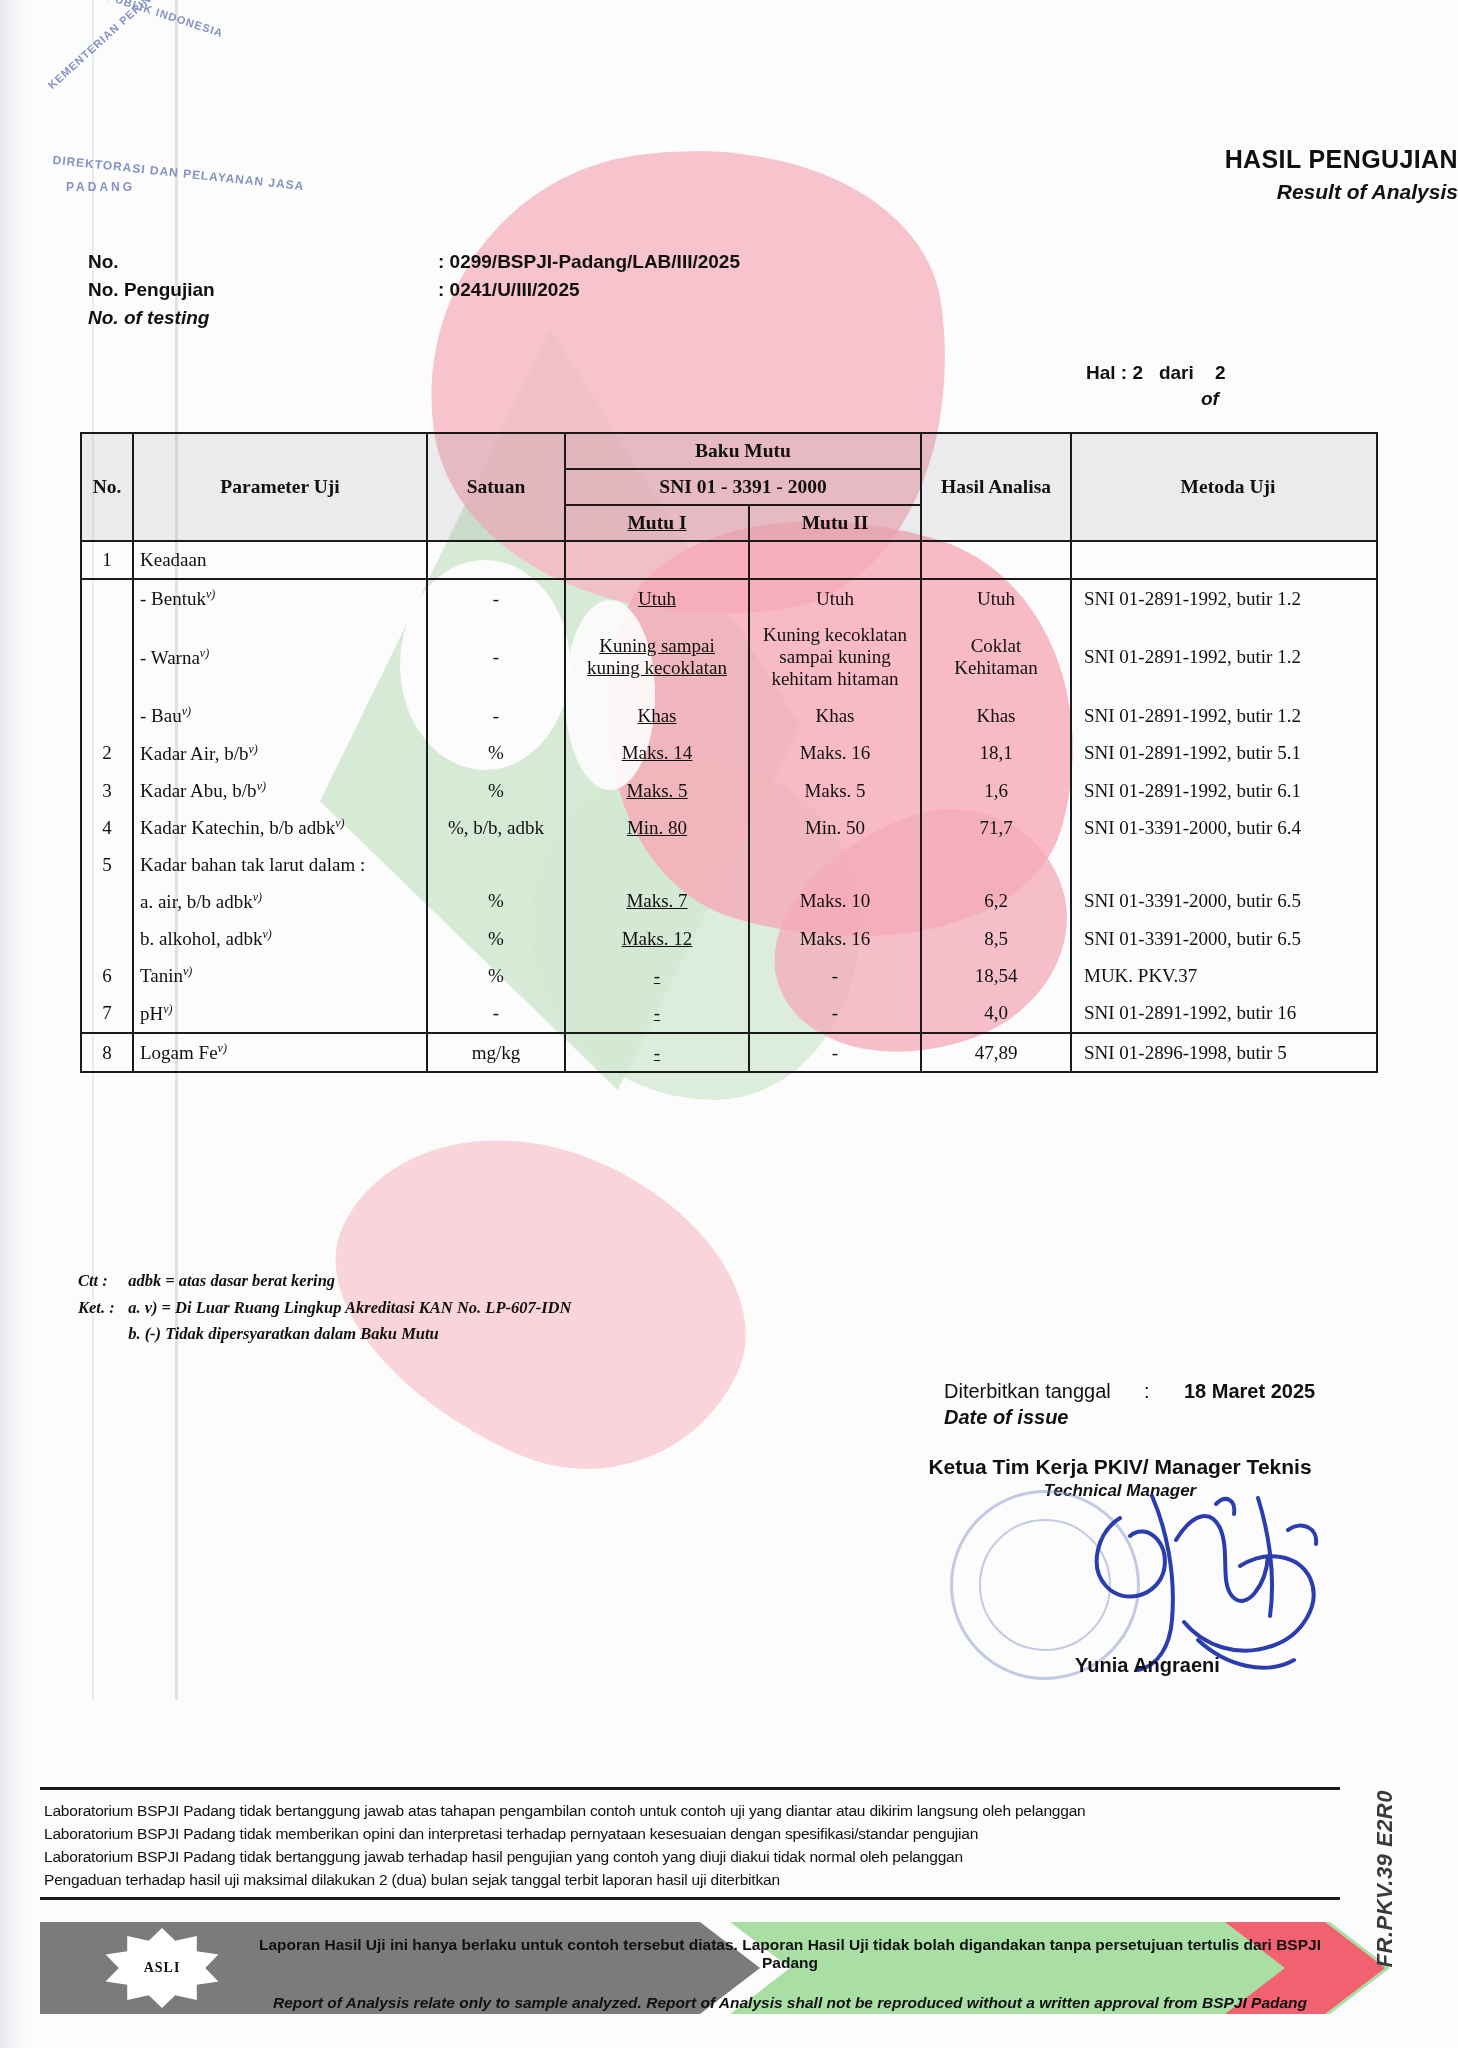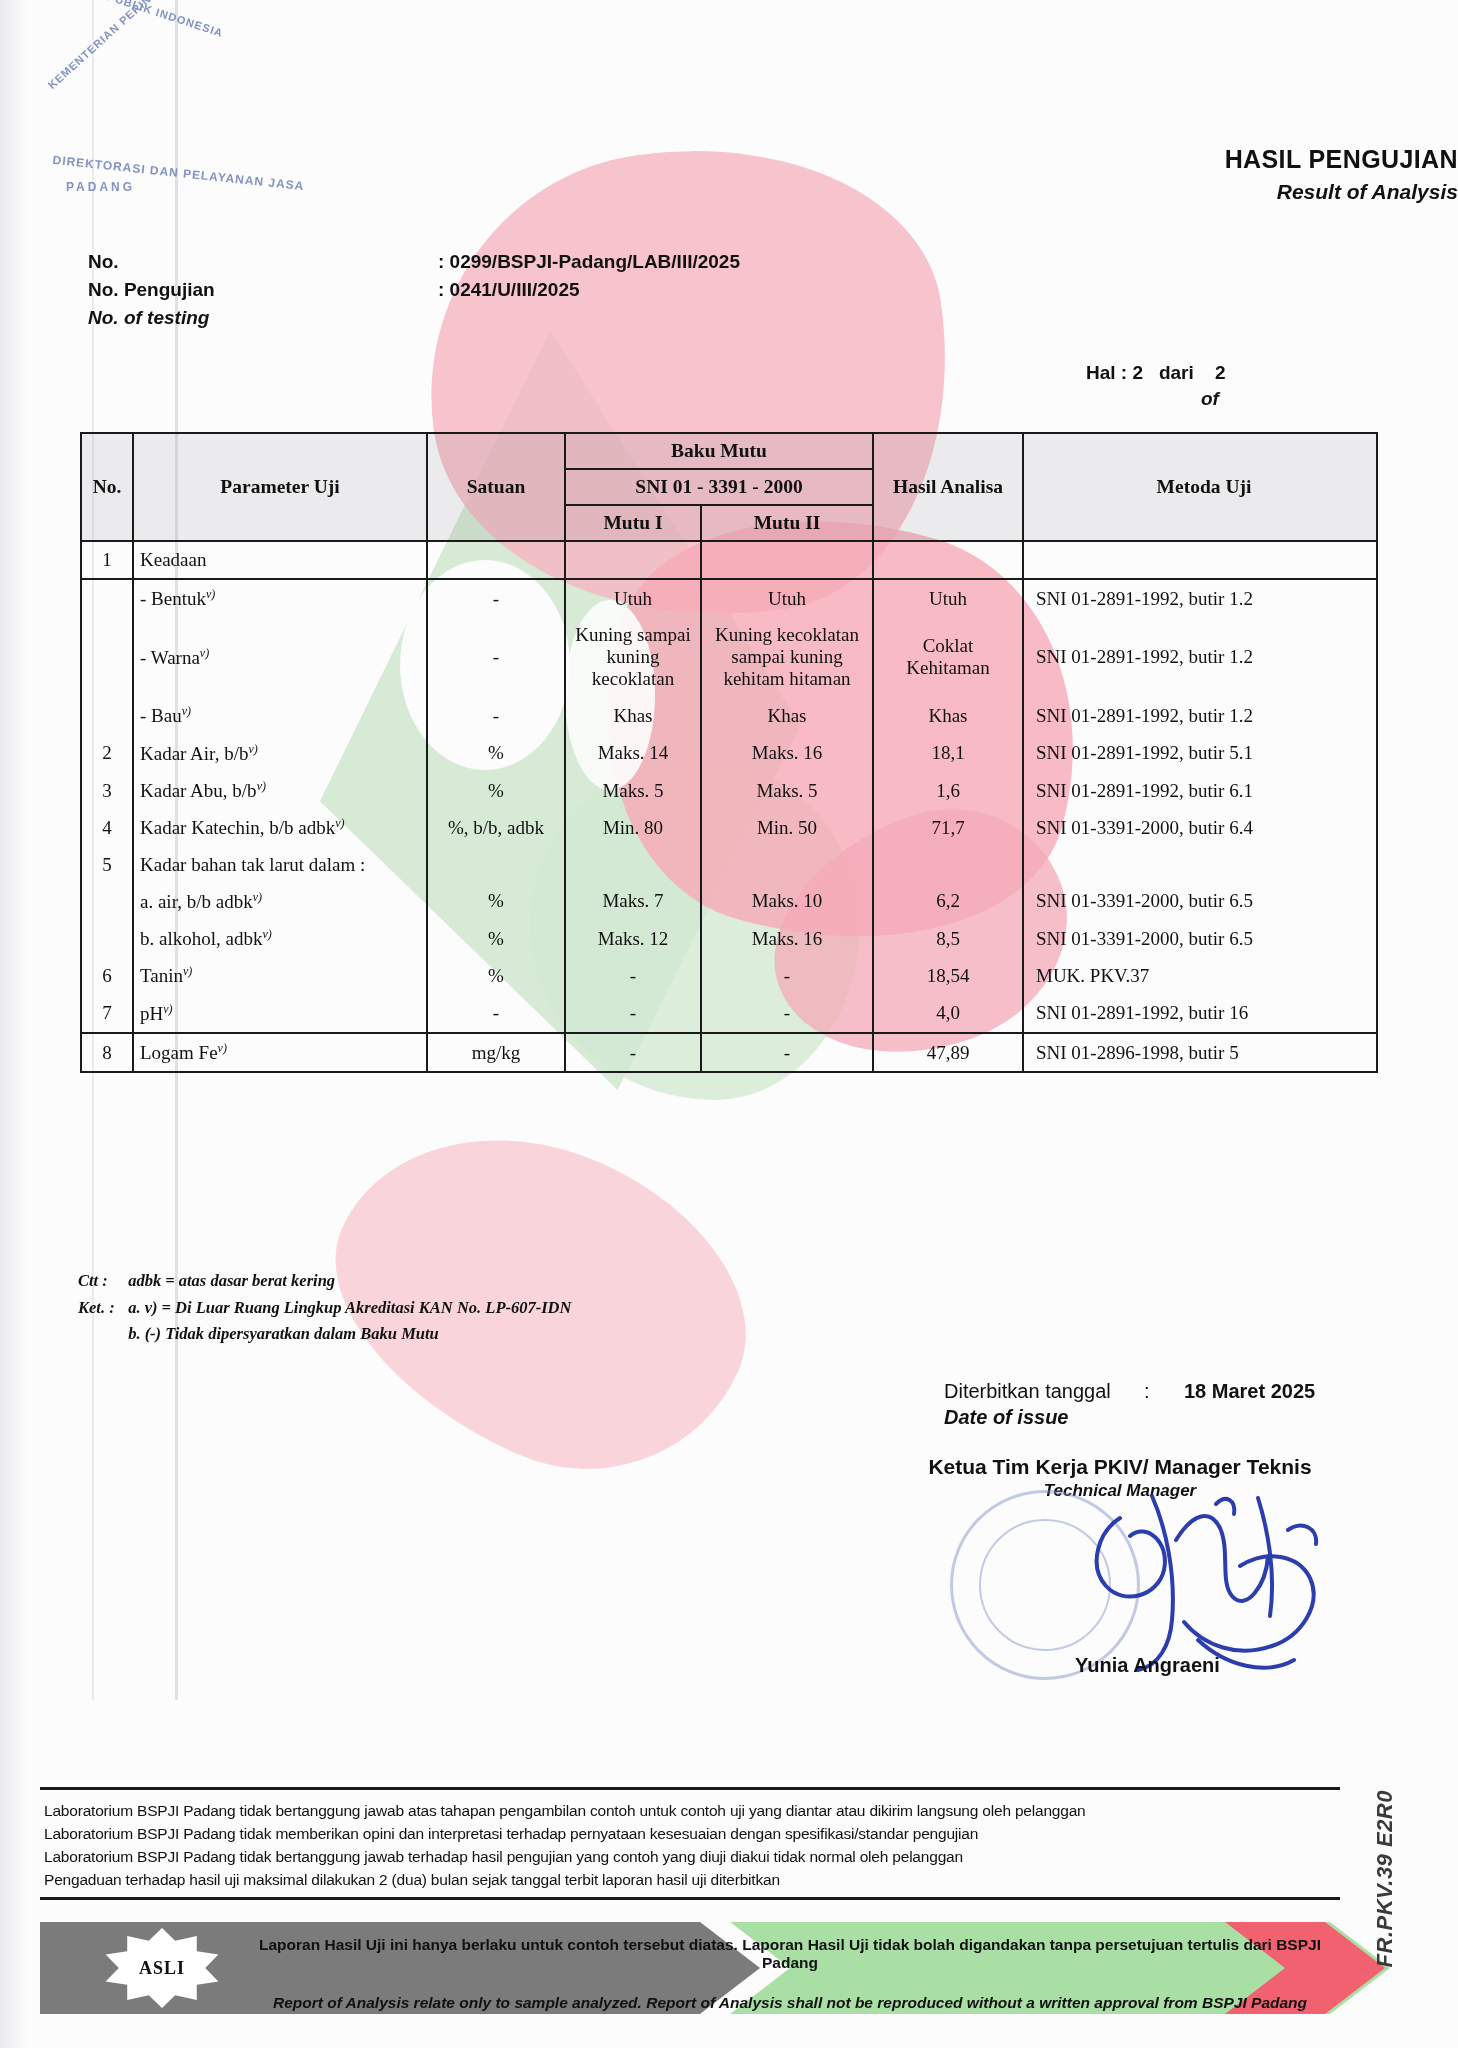--- a/index.html
+++ b/index.html
@@ -93,21 +93,21 @@
     font-size:19px;
   }
   table.main thead th {
     font-weight:bold; text-align:center; padding:6px 4px;
     font-size:19.5px;
   }
   table.main tbody td { padding:7px 6px; }
   .c-no     { width:52px;  text-align:center; }
   .c-param  { width:294px; }
   .c-satuan { width:138px; text-align:center; }
-  .c-mutu1  { width:136px; text-align:center; }
+  .c-mutu1  { width:184px; text-align:center;text-decoration:underline; }
   .c-mutu2  { width:172px; text-align:center; }
   .c-hasil  { width:150px; text-align:center;margin-left:41px; }
   .c-metoda { width:auto;  padding-left:12px !important; }
   .nb { border-top:0 !important; border-bottom:0 !important; }
   td.mid { vertical-align:middle; }
   sup.vv { font-size:12px; vertical-align:super; font-style:italic; }
 
   .hdr-shade { background:rgba(120,120,128,0.13) !important; }
 
   
@@ -161,21 +161,21 @@
   .band { position:absolute; top:0; height:92px; }
   .band-grey  { left:0;    width:720px; background:#7b7b7b; clip-path:polygon(0 0, 660px 0, 720px 50%, 660px 100%, 0 100%); }
   .band-green { left:690px;width:660px; background:#a9dfa4; clip-path:polygon(0 0, 600px 0, 660px 50%, 600px 100%, 0 100%, 60px 50%); }
   .band-red   { left:1185px;width:160px;background:#f2616f; clip-path:polygon(0 0, 100px 0, 160px 50%, 100px 100%, 0 100%, 60px 50%); }
   .asli-star {
     position:absolute; left:62px; top:6px; width:120px; height:80px;
     background:#ffffff;
     clip-path:polygon(50% 0%,61% 16%,79% 10%,79% 29%,97% 33%,86% 50%,97% 67%,79% 71%,79% 90%,61% 84%,50% 100%,39% 84%,21% 90%,21% 71%,3% 67%,14% 50%,3% 33%,21% 29%,21% 10%,39% 16%);
     display:flex; align-items:center; justify-content:center;
   }
-  .asli-star span { font-family:"Liberation Serif", serif; font-size:18px; font-weight:bold; letter-spacing:1px; color:#111; }
+  .asli-star span { font-family:"Liberation Serif", serif; font-size:14px; font-weight:bold; letter-spacing:1px; color:#111; }
   .banner-txt { position:absolute; left:200px; top:14px; width:1100px; text-align:center; }
   .banner-txt .l1 { font-size:15.5px; font-weight:bold; color:#111; }
   .banner-txt .l2 { font-size:15.5px; font-weight:bold; font-style:italic; color:#111; margin-top:22px; }
 
   
   .formcode {
     position:absolute; left:1372px; top:1790px;
     font-size:22px; font-style:italic; font-weight:bold; color:#3a3a3a;
     writing-mode:vertical-rl; transform:rotate(180deg);
     letter-spacing:.5px;

